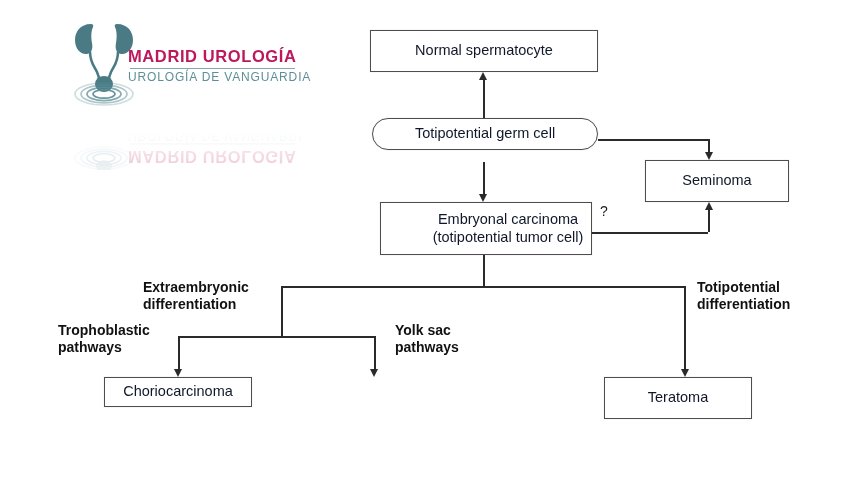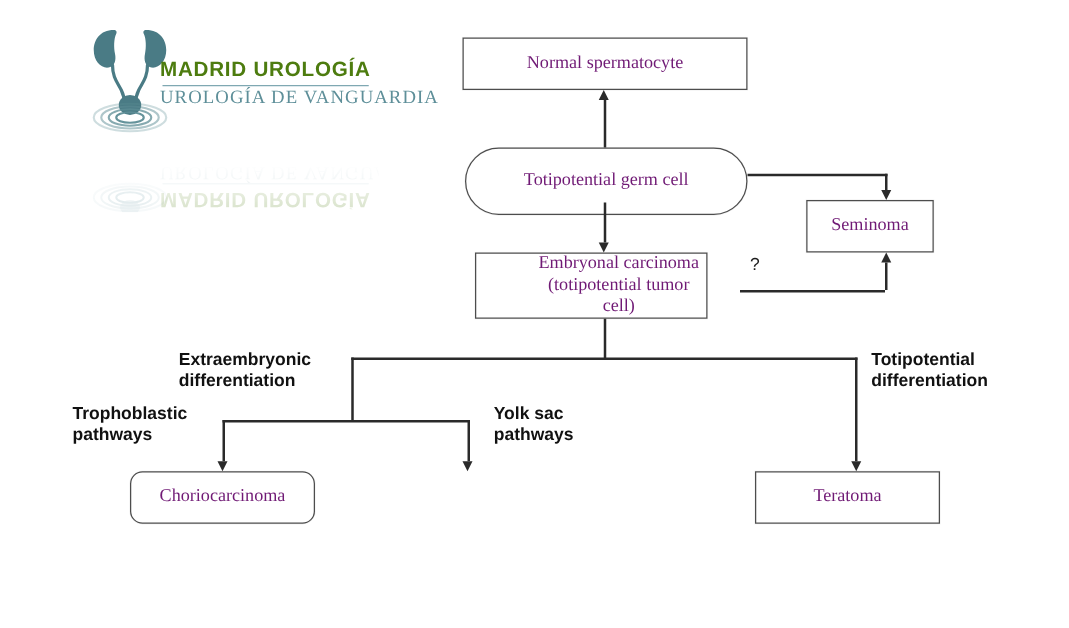--- a/index.html
+++ b/index.html
@@ -10,27 +10,27 @@
     overflow:hidden;
     position:relative;
   }
   #stage{position:absolute;inset:0;}
 
   
   .logo-wrap{position:absolute;left:70px;top:18px;width:230px;height:125px;}
   .logo-mark{position:absolute;left:0;top:0;width:68px;height:90px;}
   .logo-text{position:absolute;left:58px;top:30px;width:175px;}
   .logo-title{
-    color:#4d7c0f;font-size:16.5px;font-weight:bold;letter-spacing:.6px;
+    color:#be185d;font-size:16.5px;font-weight:bold;letter-spacing:.6px;
     white-space:nowrap;line-height:1;
   }
   .logo-rule{height:1px;background:#7fa8b2;margin:3px 0 2px 2px;width:165px;}
   .logo-sub{
-    color:#5e8f99;font-size:15px;letter-spacing:.85px;white-space:nowrap;
-    text-align:left;width:165px;line-height:1;font-family:Liberation Serif, serif;
+    color:#5e8f99;font-size:12px;letter-spacing:.85px;white-space:nowrap;
+    text-align:left;width:165px;line-height:1;
   }
   .logo-reflect{
     position:absolute;left:58px;top:112px;width:175px;
     transform:scaleY(-1);opacity:.22;filter:blur(.4px);
     -webkit-mask-image:linear-gradient(to top, rgba(0,0,0,0) 5%, rgba(0,0,0,.9) 95%);
             mask-image:linear-gradient(to top, rgba(0,0,0,0) 5%, rgba(0,0,0,.9) 95%);
   }
   .logo-mark-reflect{
     position:absolute;left:0;top:92px;width:68px;height:60px;
     transform:scaleY(-1);opacity:.3;
@@ -38,26 +38,25 @@
             mask-image:linear-gradient(to top, rgba(0,0,0,0) 8%, rgba(0,0,0,.85) 92%);
   }
 
   
   .node{
     position:absolute;
     border:1.4px solid #4d4d4d;
     background:#fff;
     display:flex;align-items:center;justify-content:center;
     text-align:center;
-    color:#701a75;
+    color:#0f172a;
     font-size:14.5px;
     line-height:1.22;
     box-sizing:border-box;
     box-shadow:0 0 0 .5px rgba(0,0,0,.06);
-    font-family:Liberation Serif, serif;
   }
   .node.pill{border-radius:999px;}
 
   .edge{position:absolute;background:#2a2a2a;}
   .edge.h{height:1.8px;}
   .edge.v{width:1.8px;}
 
   .arrowhead{position:absolute;width:0;height:0;}
   .arrowhead.down{
     border-left:4.5px solid transparent;border-right:4.5px solid transparent;
@@ -115,28 +114,28 @@
 
     <div class="logo-reflect">
       <div class="logo-title">MADRID UROLOGÍA</div>
       <div class="logo-rule"></div>
       <div class="logo-sub">UROLOGÍA DE VANGUARDIA</div>
     </div>
   </div>
 
   <div class="node" style="left:370px;top:30px;width:228px;height:42px;">Normal spermatocyte</div>
 
-  <div class="node pill" style="left:372px;top:118px;width:226px;height:54px;">Totipotential germ cell</div>
+  <div class="node pill" style="left:372px;top:118px;width:226px;height:32px;">Totipotential germ cell</div>
 
-  <div class="node" style="left:380px;top:202px;width:186px;height:53px;white-space:pre-line;padding-left:44px;">Embryonal carcinoma
+  <div class="node" style="left:380px;top:202px;width:212px;height:53px;white-space:pre-line;padding-left:44px;">Embryonal carcinoma
 (totipotential tumor cell)</div>
 
-  <div class="node" style="left:645px;top:160px;width:102px;height:42px;">Seminoma</div>
+  <div class="node" style="left:645px;top:160px;width:144px;height:42px;">Seminoma</div>
 
-  <div class="node" style="left:104px;top:377px;width:148px;height:42px;border-radius:10px;">Choriocarcinoma</div>
+  <div class="node" style="left:104px;top:377px;width:148px;height:30px;">Choriocarcinoma</div>
 
 
   <div class="node" style="left:604px;top:377px;width:148px;height:42px;text-align:center;">Teratoma</div>
 
   <div class="edge v" style="left:483px;top:80px;height:38px;"></div>
   <div class="arrowhead up" style="left:478.5px;top:72px;"></div>
 
   <div class="edge v" style="left:483px;top:162px;height:32px;"></div>
   <div class="arrowhead down" style="left:478.5px;top:194px;"></div>
 

